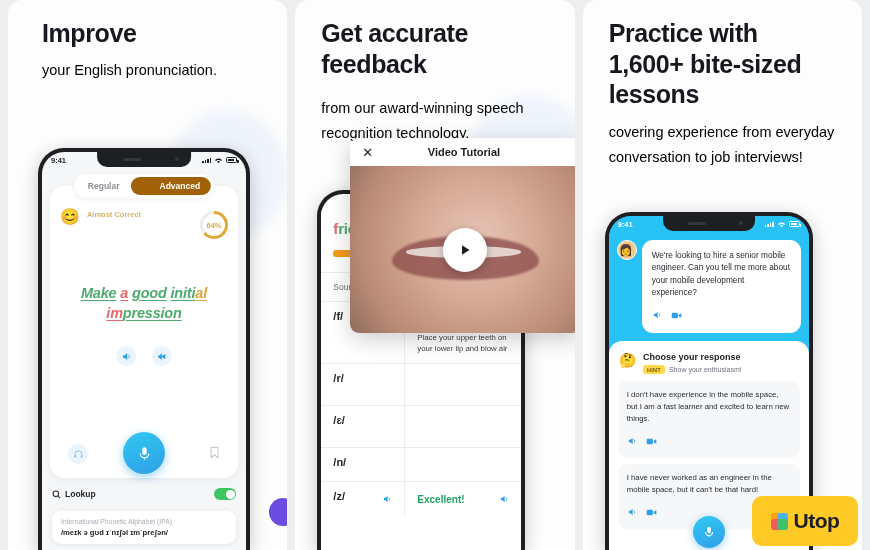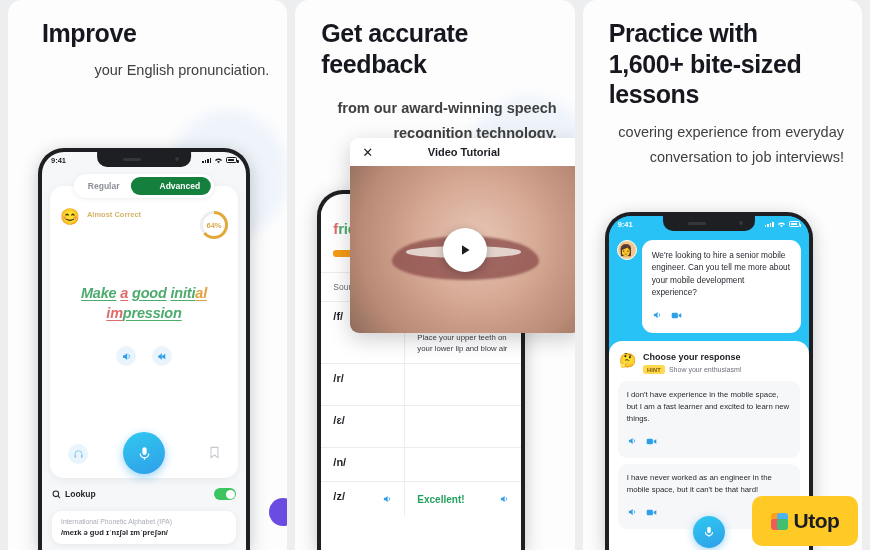--- a/index.html
+++ b/index.html
@@ -22,21 +22,21 @@
 
   
   .headline {
     position: absolute; left: 34px; top: 18px; right: 24px;
     font-size: 25px; font-weight: 700; color: #17181f; line-height: 1.22;
     letter-spacing: -0.4px;
   }
   .p2 .headline, .p3 .headline { left: 26px; }
   .sub {
     position: absolute; left: 34px; right: 18px;
-    font-size: 14.5px; color: #404040; line-height: 1.72; font-weight: 400; text-align: right;
+    font-size: 14.5px; color: #000000; line-height: 1.72; font-weight: 400;
   }
   .p2 .sub, .p3 .sub { left: 26px; }
 
   
   .phone {
     position: absolute;
     background: #1d1f22;
     border-radius: 26px 26px 0 0;
     padding: 4px 4px 0 4px;
     box-shadow: 0 4px 18px rgba(0,0,0,.22);
@@ -64,21 +64,21 @@
   .bars s{ display:block; width:1.5px; background: currentColor; text-decoration:none;}
   .batt { width:11px;height:6px;border:1px solid currentColor;border-radius:1.5px;position:relative;}
   .batt::after{content:"";position:absolute;left:1px;top:1px;bottom:1px;right:2px;background:currentColor;border-radius:.5px;}
   .batt::before{content:"";position:absolute;right:-2.5px;top:1.5px;width:1.5px;height:3px;background:currentColor;border-radius:0 1px 1px 0;}
 
   
   .seg { position:absolute; top:22px; left:50%; transform:translateX(-50%);
          background:#fff; border-radius:14px; padding:3px; display:flex;
          box-shadow:0 1px 5px rgba(0,0,0,.08); z-index:3;}
   .seg span { font-size:8.5px; font-weight:600; padding:4px 11px; border-radius:11px; color:#8b8f97;text-align:center; }
-  .seg span.on { background:#15803d; color:#fff;padding-left:29px; }
+  .seg span.on { background:#a16207; color:#fff;padding-left:29px; }
 
   .card {
     position:absolute; left:8px; right:8px; top:34px; bottom:72px;
     background:#fff; border-radius:14px; box-shadow:0 2px 10px rgba(0,0,0,.06);
   }
   .fb { position:absolute; top:23px; left:10px; right:10px; display:flex; align-items:flex-start; gap:7px;}
   .emoji { font-size:16px; line-height:1; }
   .fb-txt { flex:1; padding-top:1px;}
   .fb-title { font-size:7.5px; color:#d3b46a; font-weight:600; margin-bottom:2px;}
   .fb-body { font-size:8px; color:#51555d; line-height:1.45;}
@@ -312,21 +312,21 @@
     </div>
   </div>
 
   <div class="panel p2">
     <div class="panel-inner">
       <div class="blob" style="right:-20px;top:95px;width:130px;height:140px;"></div>
 
       <div class="headline">
         <span>Get accurate</span><br><span>feedback</span>
       </div>
-      <div class="sub" style="top:96px;font-weight:bold;">from our award-winning speech recognition technology.</div>
+      <div class="sub" style="top:96px;">from our award-winning speech recognition technology.</div>
 
       <div class="phone" style="left:22px; top:190px; width:208px; height:360px;">
         <div class="screen" style="background:#fff;">
           <div class="p2card">
             <div class="p2head">
               <div class="word"><span class="r">f</span><span class="g">riends</span></div>
               <div class="softbtn">
                 <svg width="11" height="11" viewBox="0 0 16 16" fill="none" stroke="#2f9fe8" stroke-width="1.3">
                     <path d="M3 9V7.5a5 5 0 0110 0V9"></path>
                     <rect x="2" y="8.6" width="2.6" height="4" rx="1.2" fill="#2f9fe8" stroke="none"></rect>

